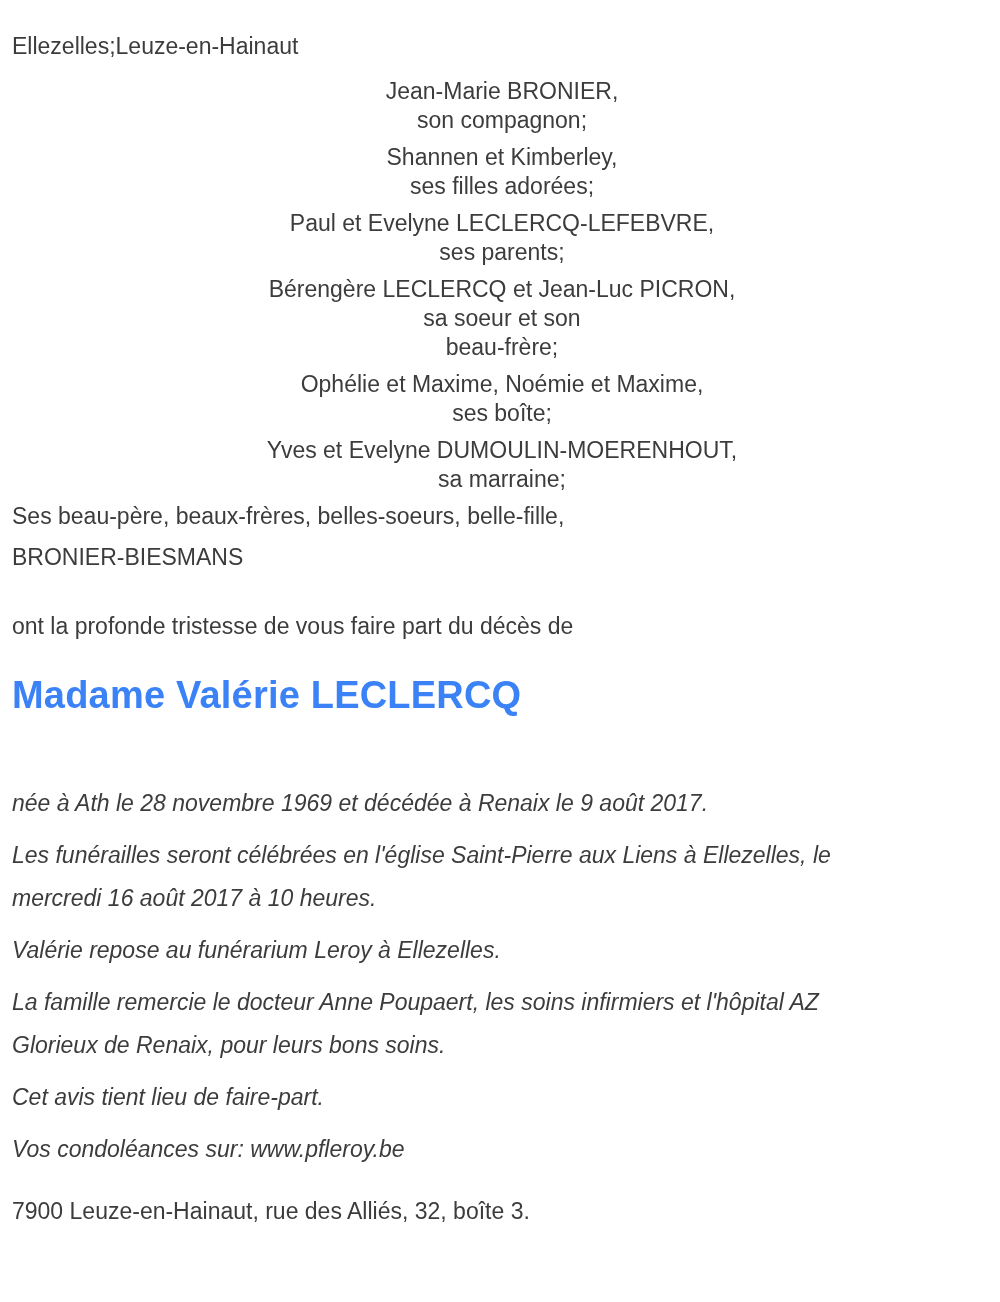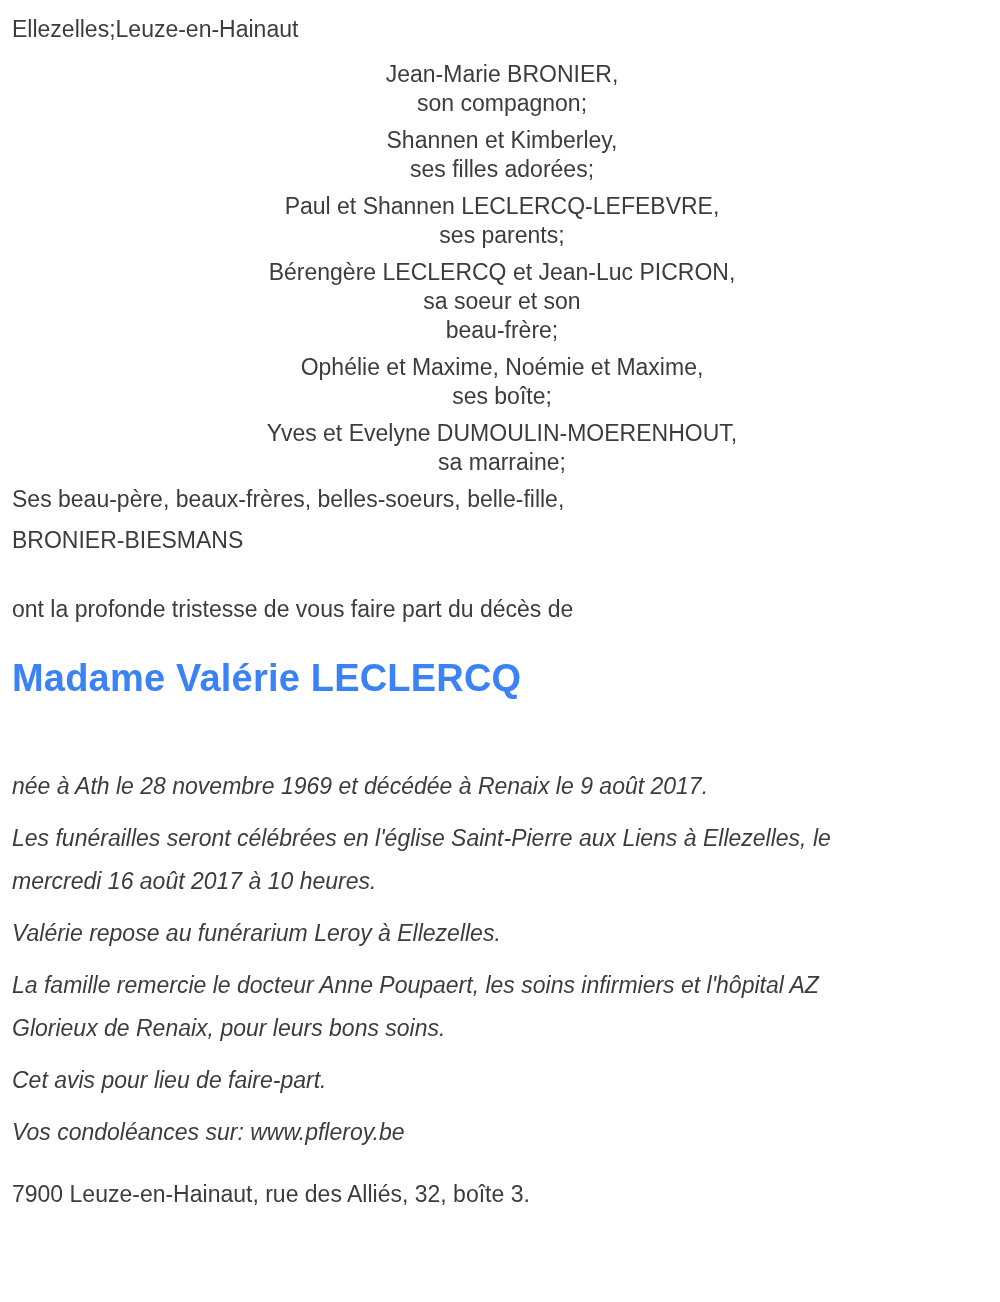--- a/index.html
+++ b/index.html
@@ -5,21 +5,21 @@
   html, body {
     margin: 0;
     padding: 0;
     background: #ffffff;
   }
   .page {
     position: relative;
     width: 1000px;
     height: 1302px;
     box-sizing: border-box;
-    padding: 14px 8px 0 12px;
+    padding: 31px 8px 0 12px;
     background: #ffffff;
     font-family: "Liberation Sans", "DejaVu Sans", sans-serif;
     font-size: 23px;
     color: #3c3c3c;
     overflow: hidden;
   }
   p { margin: 0; }
 
   .loc {
     line-height: 30px;
@@ -84,21 +84,21 @@
       <p class="names">Jean-Marie BRONIER,</p>
       <p class="relation">son compagnon;</p>
     </div>
 
     <div class="entry">
       <p class="names">Shannen et Kimberley,</p>
       <p class="relation">ses filles adorées;</p>
     </div>
 
     <div class="entry">
-      <p class="names">Paul et Shannen LECLERCQ-LEFEBVRE,</p>
+      <p class="names">Paul et Evelyne LECLERCQ-LEFEBVRE,</p>
       <p class="relation">ses parents;</p>
     </div>
 
     <div class="entry">
       <p class="names">Bérengère LECLERCQ et Jean-Luc PICRON,</p>
       <p class="relation">sa soeur et son
 beau-frère;</p>
     </div>
 
     <div class="entry">
@@ -120,19 +120,19 @@
 
   <p class="announce">ont la profonde tristesse de vous faire part du décès de</p>
 
   <h1 class="deceased">Madame Valérie LECLERCQ</h1>
 
   <section class="paras">
     <p class="para">née à Ath le 28 novembre 1969 et décédée à Renaix le 9 août 2017.</p>
     <p class="para">Les funérailles seront célébrées en l'église Saint-Pierre aux Liens à Ellezelles, le mercredi 16 août 2017 à 10 heures.</p>
     <p class="para">Valérie repose au funérarium Leroy à Ellezelles.</p>
     <p class="para">La famille remercie le docteur Anne Poupaert, les soins infirmiers et l'hôpital AZ Glorieux de Renaix, pour leurs bons soins.</p>
-    <p class="para">Cet avis pour lieu de faire-part.</p>
+    <p class="para">Cet avis tient lieu de faire-part.</p>
     <p class="para">Vos condoléances sur: www.pfleroy.be</p>
   </section>
 
   <p class="address">7900 Leuze-en-Hainaut, rue des Alliés, 32, boîte 3.</p>
 
 </main>
 
 </body></html>

